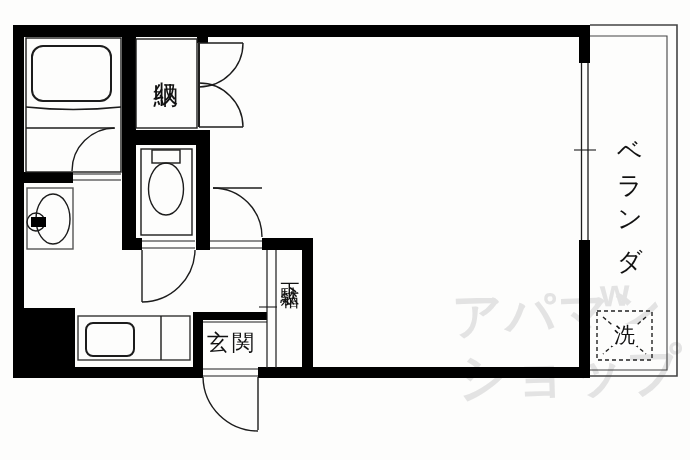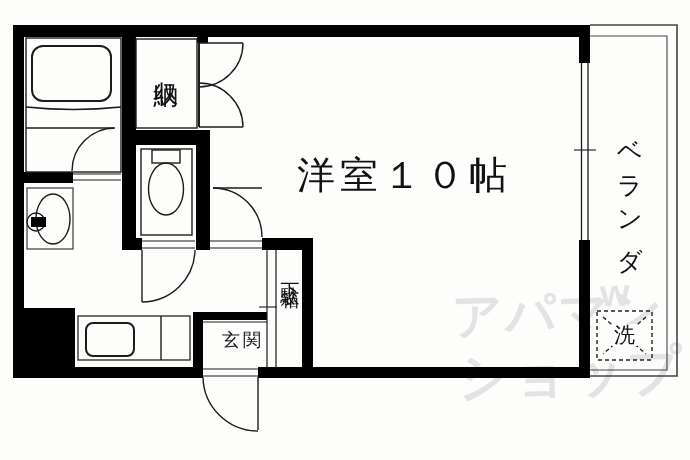--- a/index.html
+++ b/index.html
@@ -96,20 +96,19 @@
     <path d="M581.5,63 L581.5,240 M588,63 L588,240" stroke-width="1.3"></path>
     <path d="M574,150 L596,150" stroke-width="1.1"></path>
 
     <path d="M590,25 L677,25 L677,376 L590,376" stroke="#444" stroke-width="1.6"></path>
     <path d="M590,36 L667,36 L667,370 L590,370" stroke="#444" stroke-width="1.1"></path>
 
     <rect x="597" y="311" width="55" height="49" stroke="#222" stroke-dasharray="4 3"></rect>
     <path d="M603,317 L646,354 M646,317 L603,354" stroke="#222" stroke-dasharray="4 3"></path>
   </svg>
 
-  <div class="lbl" style="left:297px;top:156px;font-size:38px;letter-spacing:5px;">洋室１０帖</div>
   <div class="lbl vtext" style="left:153px;top:61px;font-size:25px;letter-spacing:2px;">収納</div>
   <div class="lbl vtext" style="left:617px;top:123px;font-size:25px;letter-spacing:7px;">ベランダ</div>
   <div class="lbl vtext" style="left:280px;top:268px;font-size:19px;letter-spacing:4px;">下駄箱</div>
-  <div class="lbl" style="left:222px;top:331px;font-size:18px;letter-spacing:3px;">玄関</div>
+  <div class="lbl" style="left:207px;top:331px;font-size:22px;letter-spacing:3px;">玄関</div>
   <div class="lbl washer-label" style="left:612px;top:324px;font-size:21px;">洗</div>
 
 </div>
 
 </body></html>

